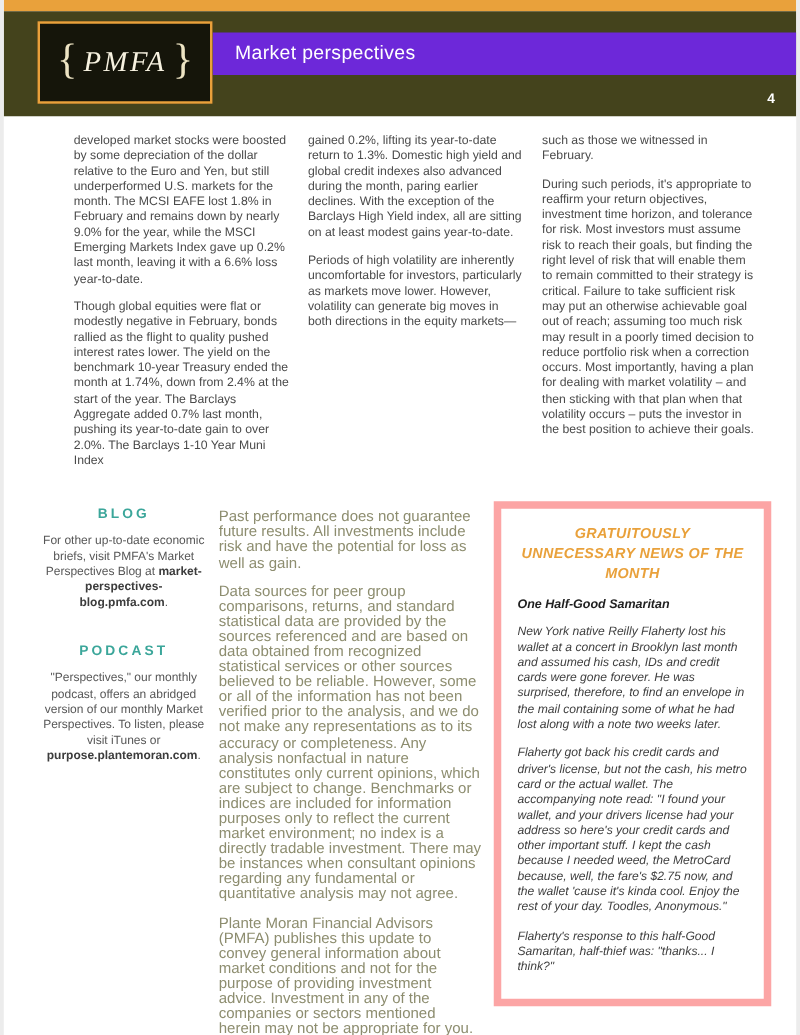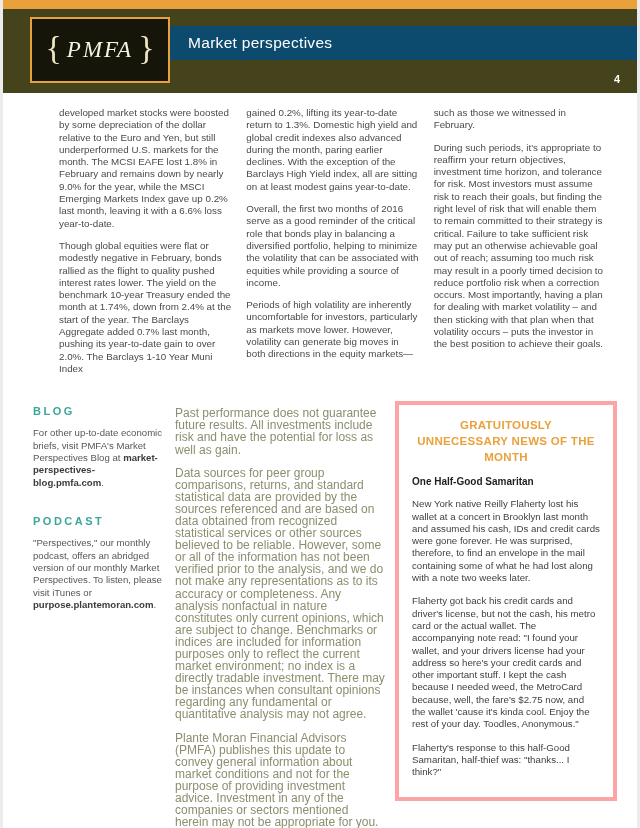--- a/index.html
+++ b/index.html
@@ -12,41 +12,41 @@
   .top-strip { height:9px; background:#E9A13B; }
   .header { height:84px; background:#44431C; position:relative; }
   .logo-box {
     position:absolute; left:27px; top:8px; width:140px; height:66px;
     background:#15150A; border:2px solid #E9A13B;
     display:flex; align-items:center; justify-content:center; z-index:2;
   }
   .brace { font-family:"Liberation Serif", serif; font-size:34px; color:#EDE4C3; line-height:1; margin-top:-4px; }
   .logo-text { font-family:"Liberation Serif", serif; font-size:23px; color:#F7F2E0; letter-spacing:2px; padding:0 5px;font-style:italic; }
   .teal-band {
-    position:absolute; left:167px; right:0; top:17px; height:34px; background:#0c4a6e;
+    position:absolute; left:167px; right:0; top:17px; height:34px; background:#6d28d9;
     display:flex; align-items:center; padding-left:18px;
   }
   .header-title { color:#ffffff; font-size:15.5px; letter-spacing:.3px; }
   .page-number { position:absolute; right:17px; bottom:8px; color:#fff; font-size:11px; font-weight:bold; }
 
   .cols3 { display:flex; gap:14px; padding:14px 30px 0 56px; }
   .col { flex:1; font-size:9.8px; line-height:12.3px; color:#4a4a4a; }
   .col p { margin-bottom:10px; }
 
   .footer { display:flex; gap:10px; padding:16px 20px 0 30px; align-items:flex-start; }
-  .f-left { width:132px; text-align:left; padding-top:4px; }
+  .f-left { width:132px; text-align:center; padding-top:4px; }
   .heading-teal { color:#3BA69A; font-size:11px; font-weight:bold; letter-spacing:2.5px; margin-bottom:10px; }
   .f-left p { font-size:9.6px; line-height:12.4px; color:#575757; }
   .blog-para { margin-bottom:26px; }
   .f-left b { color:#3c3c3c; }
 
   .f-mid { width:210px; padding-top:6px; }
   .f-mid p { font-size:12px; line-height:12.1px; color:#8D8D6F; margin-bottom:11px; }
 
-  .f-right { flex:1; border:4px solid #fca5a5; padding:10px 13px 8px; }
+  .f-right { flex:1; border:6px solid #fca5a5; padding:10px 13px 8px;font-style:italic; }
   .news-heading { color:#E9A13B; font-size:11.5px; font-weight:bold; text-align:center; line-height:16px; letter-spacing:.3px; margin:2px 2px 11px; }
   .news-sub { font-size:10px; font-weight:bold; color:#1f1f1f; margin-bottom:11px; }
   .news-p { font-size:9.7px; line-height:12.3px; color:#3f3f3f; margin-bottom:11px; }
 </style>
 </head>
 <body>
 
 <div class="page">
 
   <div class="top-strip"></div>
@@ -63,21 +63,20 @@
     <div class="page-number">4</div>
   </div>
 
   <div class="cols3">
     <div class="col">
       <p>developed market stocks were boosted by some depreciation of the dollar relative to the Euro and Yen, but still underperformed U.S. markets for the month. The MCSI EAFE lost 1.8% in February and remains down by nearly 9.0% for the year, while the MSCI Emerging Markets Index gave up 0.2% last month, leaving it with a 6.6% loss year-to-date.</p>
       <p>Though global equities were flat or modestly negative in February, bonds rallied as the flight to quality pushed interest rates lower. The yield on the benchmark 10-year Treasury ended the month at 1.74%, down from 2.4% at the start of the year. The Barclays Aggregate added 0.7% last month, pushing its year-to-date gain to over 2.0%. The Barclays 1-10 Year Muni Index</p>
     </div>
     <div class="col">
       <p>gained 0.2%, lifting its year-to-date return to 1.3%. Domestic high yield and global credit indexes also advanced during the month, paring earlier declines. With the exception of the Barclays High Yield index, all are sitting on at least modest gains year-to-date.</p>
-      <p>Overall, the first two months of 2016 serve as a good reminder of the critical role that bonds play in balancing a diversified portfolio, helping to minimize the volatility that can be associated with equities while providing a source of income.</p>
       <p>Periods of high volatility are inherently uncomfortable for investors, particularly as markets move lower. However, volatility can generate big moves in both directions in the equity markets—</p>
     </div>
     <div class="col">
       <p>such as those we witnessed in February.</p>
       <p>During such periods, it's appropriate to reaffirm your return objectives, investment time horizon, and tolerance for risk. Most investors must assume risk to reach their goals, but finding the right level of risk that will enable them to remain committed to their strategy is critical. Failure to take sufficient risk may put an otherwise achievable goal out of reach; assuming too much risk may result in a poorly timed decision to reduce portfolio risk when a correction occurs. Most importantly, having a plan for dealing with market volatility – and then sticking with that plan when that volatility occurs – puts the investor in the best position to achieve their goals.</p>
     </div>
   </div>
 
   <div class="footer">
 

